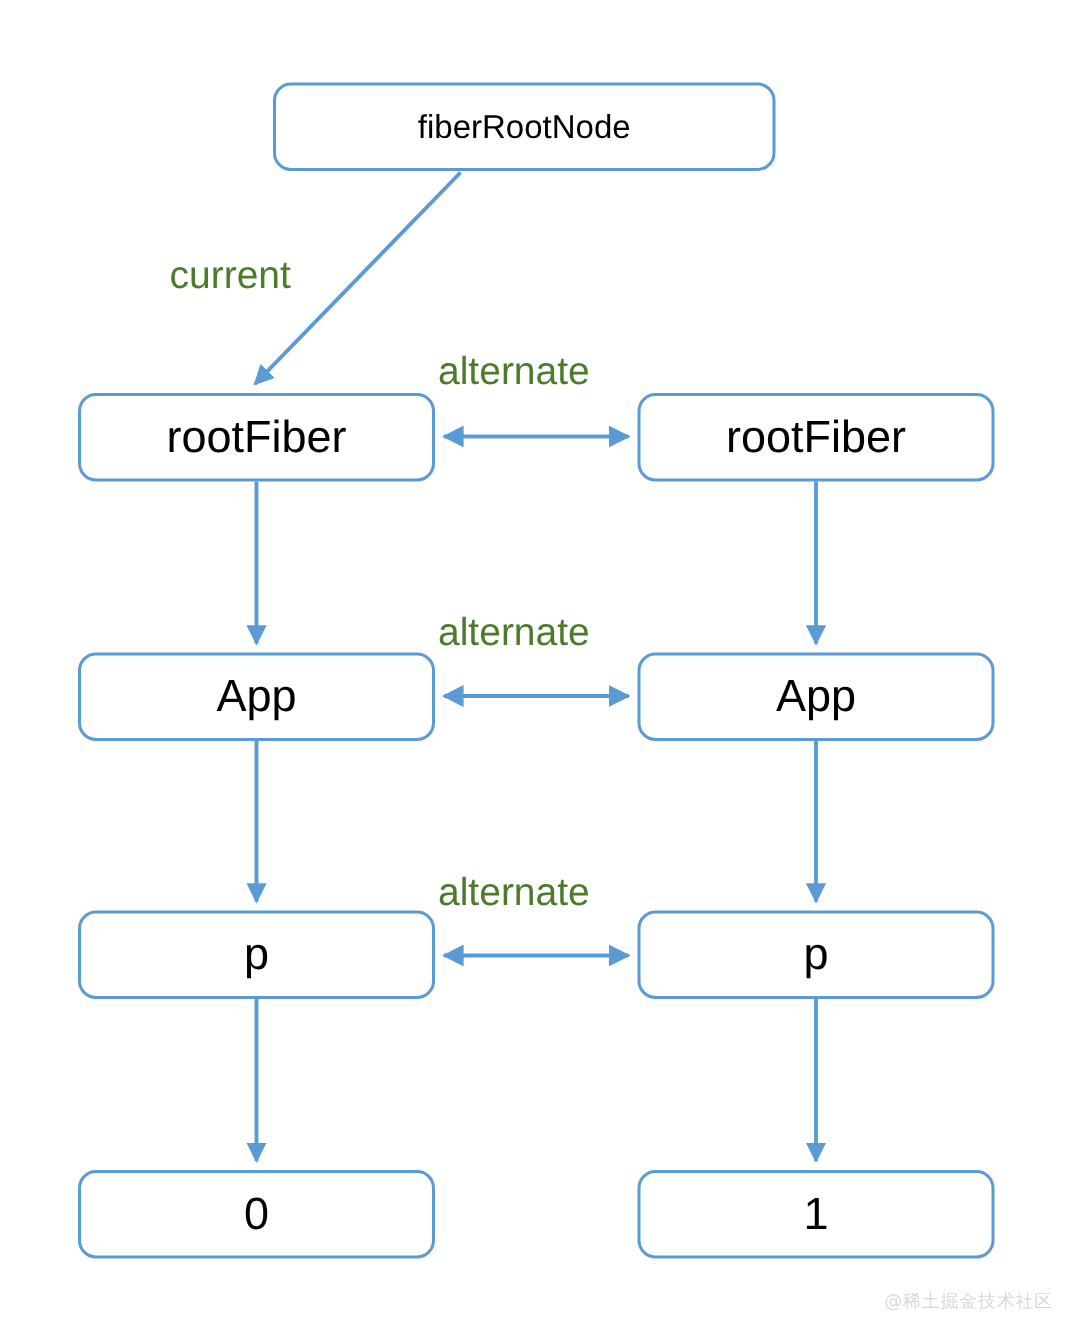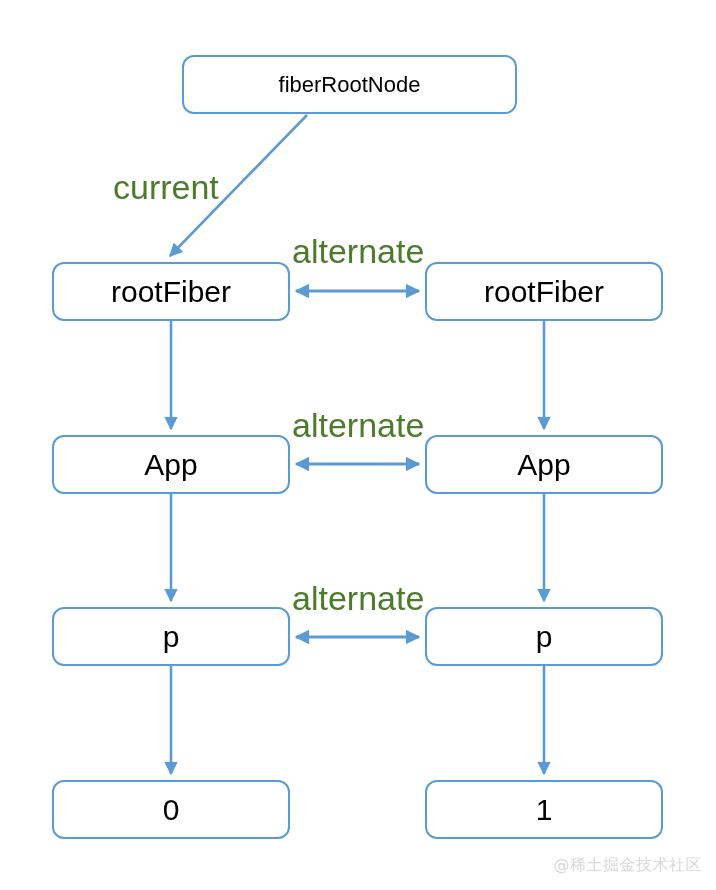--- a/index.html
+++ b/index.html
@@ -39,31 +39,31 @@
     font-weight: 400;
   }
   .node-label {
     line-height: 1;
     white-space: nowrap;
   }
   .edge-label {
     position: absolute;
     color: #4b7b2b;
     font-family: "Liberation Sans", sans-serif;
-    font-size: 34px;
+    font-size: 26px;
     line-height: 1;
     white-space: nowrap;
   }
   .watermark {
     position: absolute;
     right: 14px;
     bottom: 14px;
     color: #d8d8d8;
     font-family: "DejaVu Sans", sans-serif;
-    font-size: 16px;
+    font-size: 12px;
     letter-spacing: 0.5px;
     white-space: nowrap;
   }
 </style>
 </head>
 <body>
 
 <div id="canvas">
 
   <svg id="edges" viewBox="0 0 716 890" width="716" height="890" xmlns="http://www.w3.org/2000/svg">

